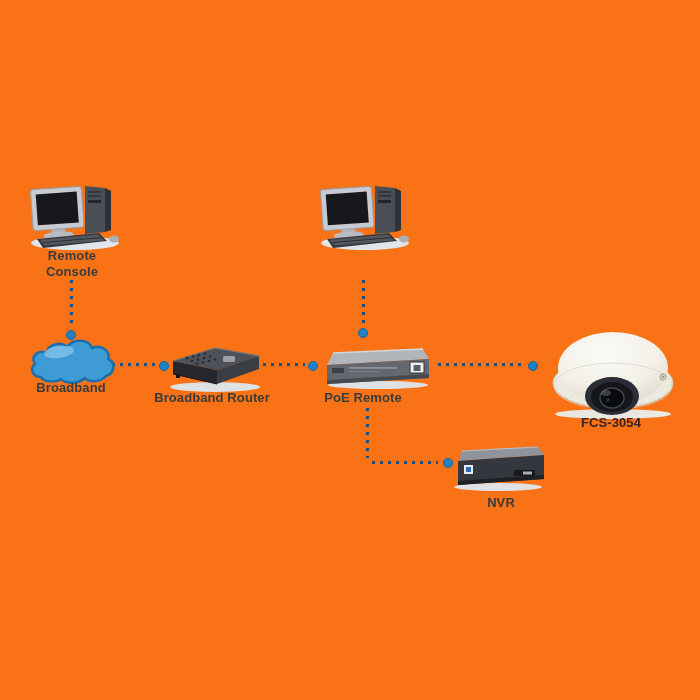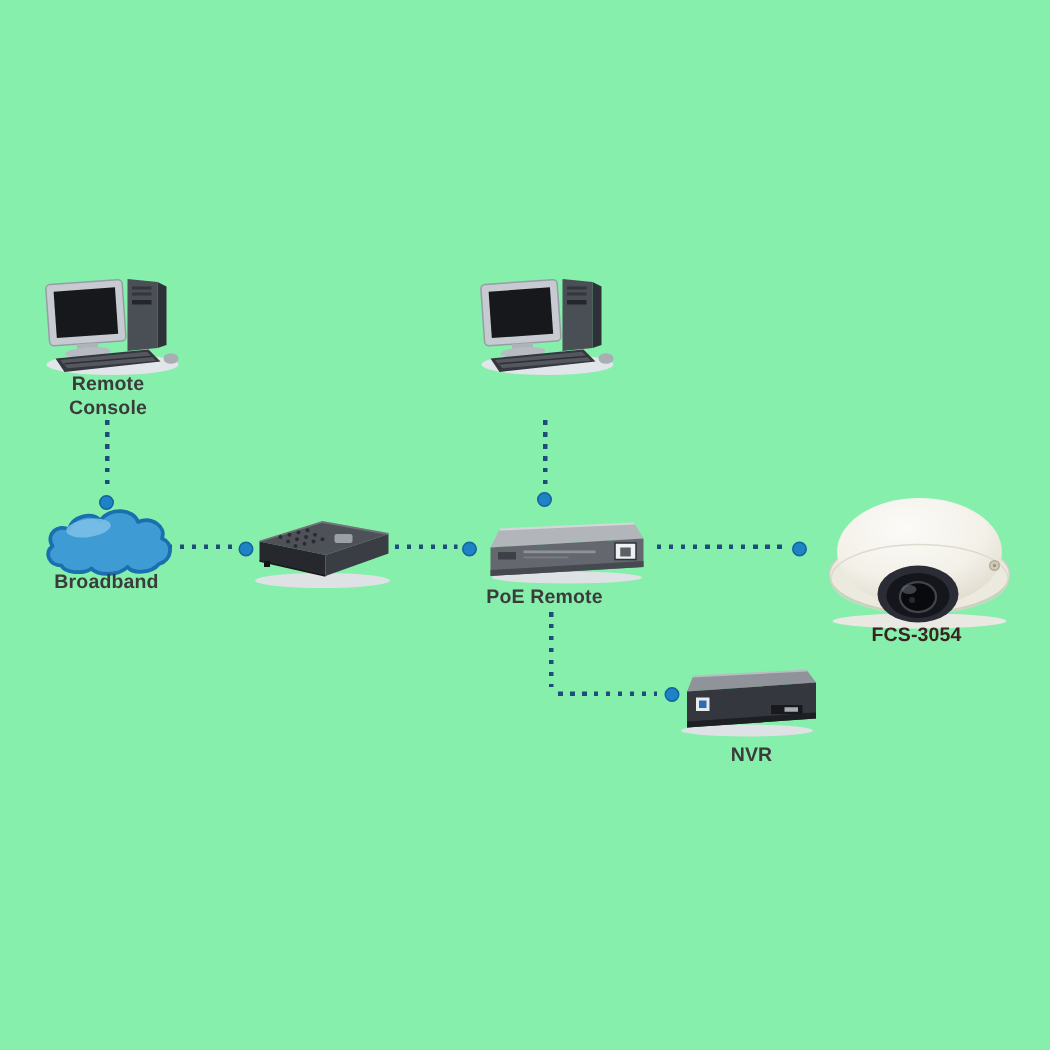--- a/index.html
+++ b/index.html
@@ -1,17 +1,17 @@
 <!DOCTYPE html>
 <html><head>
 <meta charset="utf-8">
 <style>
   html,body{margin:0;padding:0;background:#ffffff;}
   #canvas{
-    position:relative;width:700px;height:700px;background:#86efac;overflow:hidden;
+    position:relative;width:700px;height:700px;background:#f97316;overflow:hidden;
     font-family:"Liberation Sans", sans-serif;
   }
   .node{position:absolute;}
   .node svg{display:block;}
   .node-label{
     position:absolute;text-align:center;font-size:13px;font-weight:600;
     color:#3b3b3b;line-height:16px;letter-spacing:.1px;
   }
   .camera-label{color:#3a2321;font-weight:700;}
   .dots-h{position:absolute;height:3px;
@@ -125,20 +125,21 @@
             <circle cx="38" cy="23.5" r="1.3"></circle>
             <circle cx="44" cy="22" r="1.3"></circle>
             <circle cx="50" cy="20.5" r="1.3"></circle>
         </g>
         <rect x="58" y="17" width="12" height="6" rx="1.5" fill="#9ba0a6"></rect>
         <rect x="11" y="35" width="4" height="4" fill="#101114"></rect>
         <line x1="8" y1="35" x2="52" y2="45" stroke="#16181b" stroke-width="1"></line>
       </svg>
     </span>
   </div>
+  <div class="node-label" style="left:146px;top:390px;width:132px;">Broadband Router</div>
 
   <div class="node" style="left:323px;top:342px;">
     <span>
       <svg width="110" height="48" viewBox="0 0 110 48">
         <ellipse cx="55" cy="43" rx="50" ry="4" fill="#dfe2e5"></ellipse>
         <polygon points="10,11 100,7 106,17 4,23" fill="#b2b5ba"></polygon>
         <polyline points="10,11 100,7" fill="none" stroke="#d4d7da" stroke-width="1.5"></polyline>
         <polygon points="4,23 106,17 106,36 4,42" fill="#64686e"></polygon>
         <polygon points="4,38 106,32 106,36 4,42" fill="#46494f"></polygon>
         <rect x="87" y="20" width="14" height="11" fill="#eef0f2" stroke="#2e3238" stroke-width="1"></rect>

